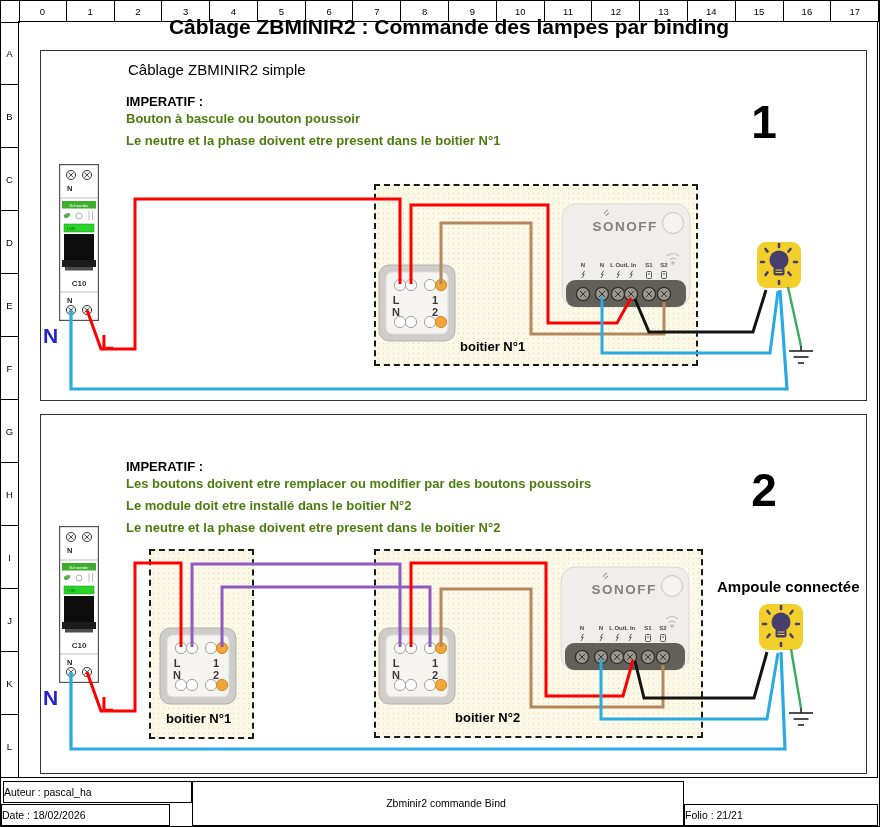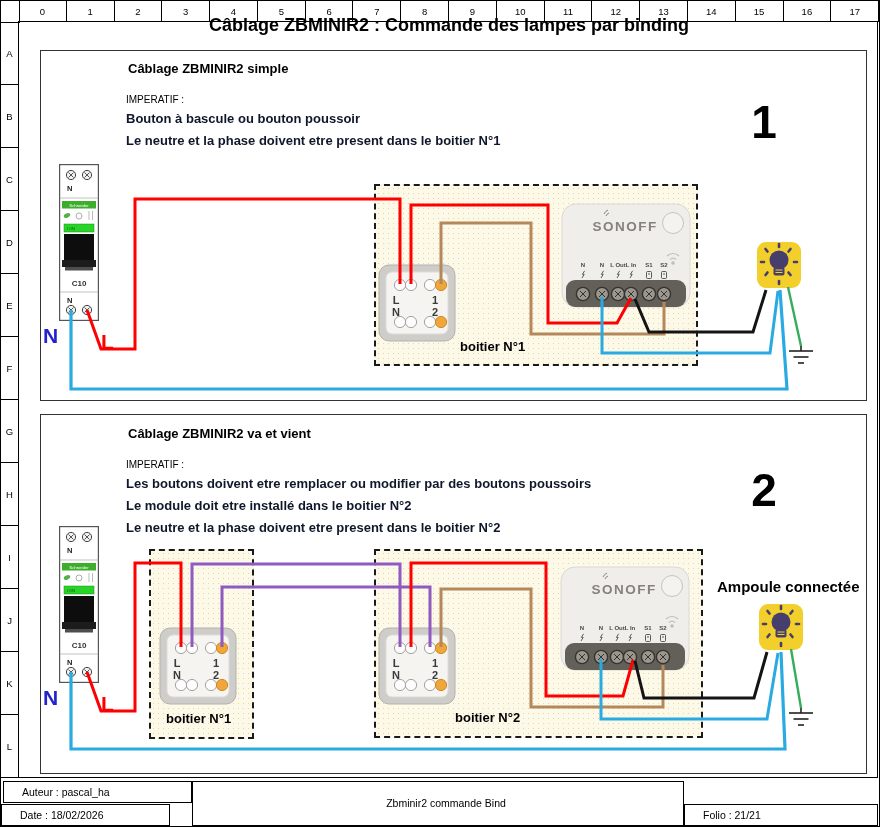--- a/index.html
+++ b/index.html
@@ -9,35 +9,35 @@
   
   #corner{left:0;top:0;width:18px;height:21px;border-right:1px solid #000;border-bottom:1px solid #000}
   #ruler-top{left:18px;top:0;width:860px;height:21px;display:flex}
   #ruler-top div{flex:1;border-right:1px solid #000;border-bottom:1px solid #000;
                  font-size:9.5px;display:flex;align-items:center;justify-content:center}
   #ruler-left{left:0;top:21px;width:18px;height:756px;display:flex;flex-direction:column}
   #ruler-left div{flex:1;border-right:1px solid #000;border-bottom:1px solid #000;
                   font-size:9.5px;display:flex;align-items:center;justify-content:center}
   #draw-border{left:17px;top:20px;width:860px;height:757px;border:1px solid #000;box-sizing:border-box}
   
-  #main-title{left:18px;top:14px;width:860px;text-align:center;font-size:18px;font-weight:bold}
+  #main-title{left:18px;top:14px;width:860px;text-align:center;font-size:21px;font-weight:bold}
   .panel{border:1.2px solid #333;box-sizing:border-box;background:#fff}
-  .ptitle{font-weight:bold;font-size:13px;white-space:nowrap}
-  .imp{font-weight:normal;font-size:10px}
-  .warn div{color:#0f172a;font-weight:bold;font-size:13px;line-height:22px;white-space:nowrap}
+  .ptitle{font-weight:normal;font-size:15px;white-space:nowrap}
+  .imp{font-weight:bold;font-size:13px}
+  .warn div{color:#4d7c0f;font-weight:bold;font-size:13px;line-height:22px;white-space:nowrap}
   .bignum{font-weight:bold;font-size:46px;width:46px;text-align:center;line-height:46px}
   .dotted-box{border:2px dashed #1a1a1a;box-sizing:border-box;background-color:#fdf9e9;
               background-image:radial-gradient(rgba(215,185,100,.55) .9px,transparent 1px);
               background-size:5px 5px}
   .boxlabel{font-weight:bold;font-size:13px;white-space:nowrap}
   .wlabel{font-weight:bold;font-size:21px;line-height:21px}
   .n-col{color:#2222cf}.l-col{color:#f00}
   #lamp-label{font-weight:bold;font-size:15px;white-space:nowrap}
   
-  .tb{border:1.1px solid #000;box-sizing:border-box;font-size:10.5px;line-height:21px;padding-left:18px;background:#fff}
+  .tb{border:1.1px solid #000;box-sizing:border-box;font-size:10.5px;line-height:21px;padding-left:0;background:#fff}
   #tb-center{display:flex;align-items:center;justify-content:center;padding-left:16px}
   svg{overflow:visible}
 </style>
 </head>
 <body>
 
 <div id="sheet">
 
   <div class="abs" id="corner"></div>
   <div class="abs" id="ruler-top">
@@ -212,21 +212,20 @@
   <svg class="abs" style="left:787px;top:344px" width="26" height="24" viewBox="0 0 26 24">
     <g stroke="#222" stroke-width="1.6" fill="none">
       <path d="M13,0 V6"></path>
         <path d="M1,6 H25"></path>
         <path d="M5.5,12 H20.5"></path>
         <path d="M10,18 H16"></path>
     </g>
   </svg>
 
   <div class="abs panel" style="left:39px;top:413px;width:827px;height:360px"></div>
-  <div class="abs ptitle" style="left:127px;top:425px">Câblage ZBMINIR2  va et vient</div>
   <div class="abs imp" style="left:125px;top:458px">IMPERATIF :</div>
   <div class="abs warn" style="left:125px;top:472px">
 
   <div>Les boutons doivent etre remplacer ou modifier par des boutons poussoirs</div>
       <div>Le module doit etre installé dans le boitier N°2</div>
       <div>Le neutre et la phase doivent etre present dans le boitier N°2</div>
     </div>
   <div class="abs bignum" style="left:740px;top:466px">2</div>
 
   <div class="abs dotted-box" style="left:148px;top:548px;width:105px;height:190px"></div>

